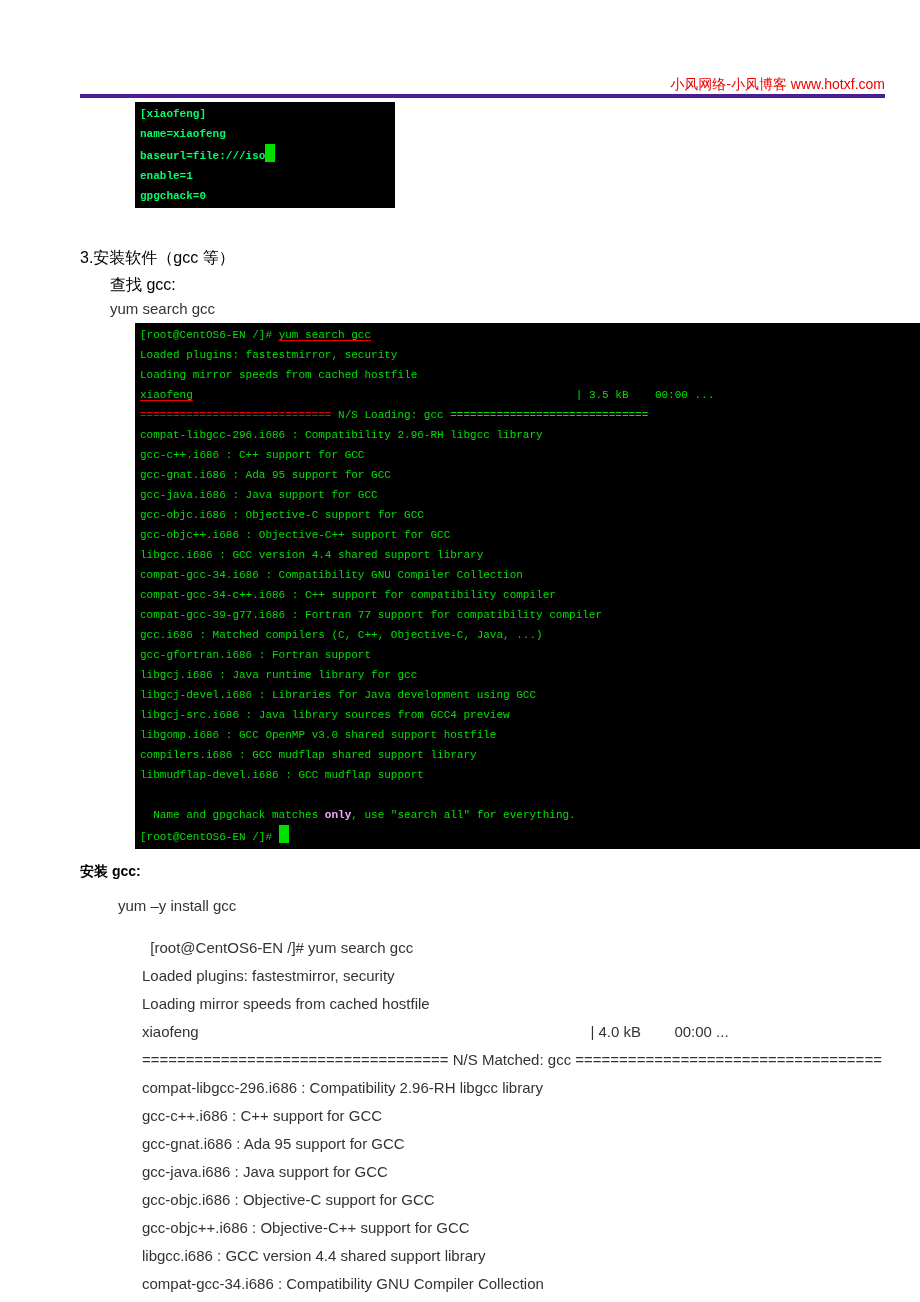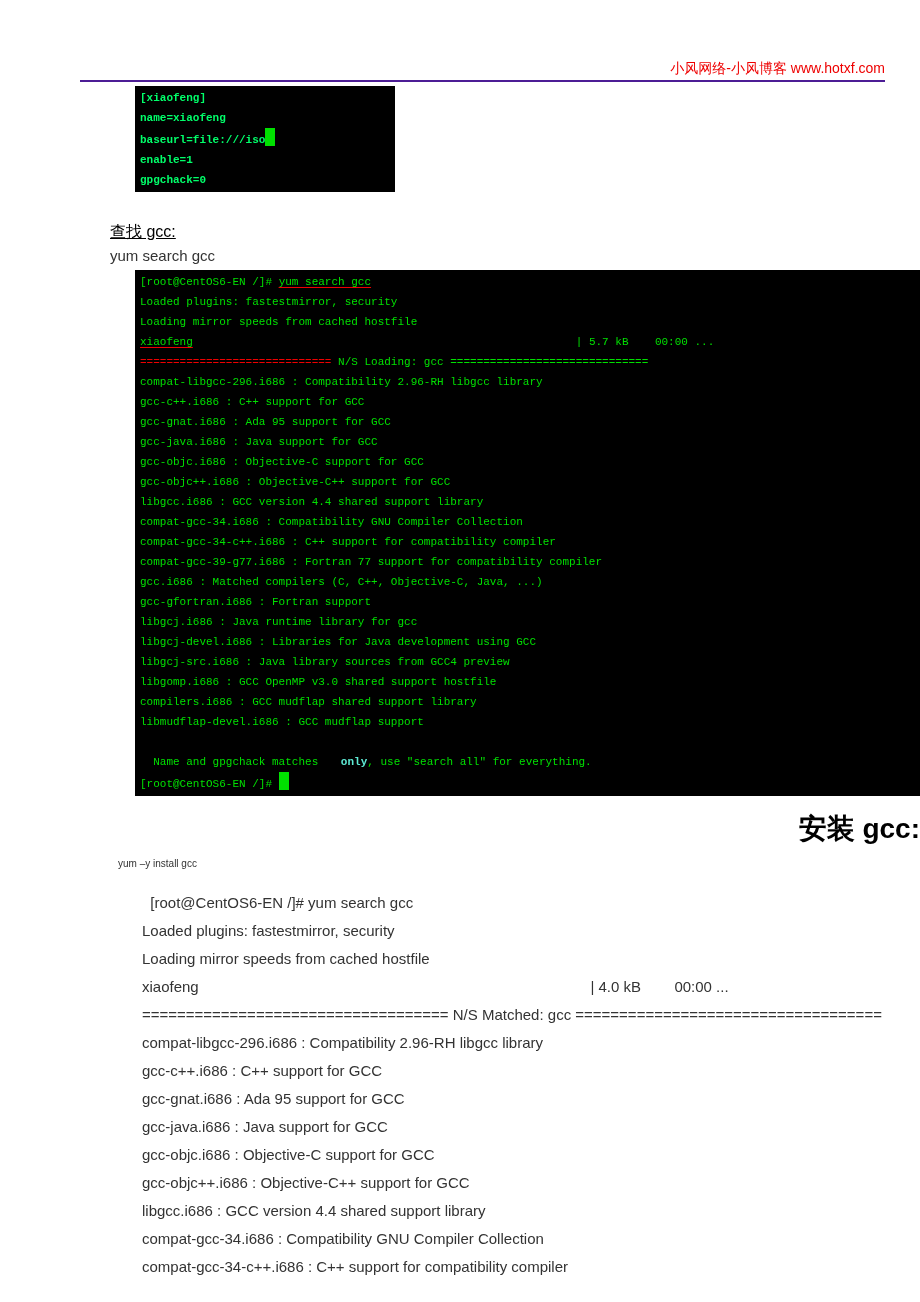--- a/index.html
+++ b/index.html
@@ -6,22 +6,22 @@
   body {
     width: 920px;
     background: #fff;
     font-family: "Microsoft YaHei", Arial, sans-serif;
     color: #000;
   }
   .page {
     padding: 60px 0 40px 0;
   }
   .header-rule {
-    border-bottom: 2px solid #4c1d95;
-    margin: 0 35px 0 80px;
+    border-bottom: 4px solid #4c1d95;
+    margin: 16px 35px 0 80px;
     position: relative;
     height: 22px;
   }
   .header-text {
     position: absolute;
     right: 0;
     top: 0;
     font-size: 14px;
     color: #e00;
   }
@@ -44,38 +44,38 @@
     margin-left: 55px;
     margin-bottom: 30px;
   }
   .term-full {
     width: 785px;
     margin-left: 55px;
     margin-top: 2px;
   }
   .tg  { color: #00e000; text-align: center; }      
   .tb  { color: #00ff6a; font-weight: bold; } 
-  .tw  { color: #5eead4; font-weight: bold; margin-left: 16px; }
+  .tw  { color: #f0abfc; font-weight: bold; }
   .hl  { text-decoration: underline; text-decoration-color: #e00; text-underline-offset: 2px; }
   .eqred { color: #e00; }
   .cursor {
     background: #00e000;
     color: #00e000;
     display: inline-block;
     width: 10px;
     height: 18px;
     vertical-align: -3px;
   }
 
   
   .step   { font-size: 16px; margin: 40px 0 6px 0; }
-  .sub1   { font-size: 16px; margin: 4px 12px 4px 30px; text-decoration: underline; }
+  .sub1   { font-size: 16px; margin: 4px 12px 4px 30px; }
   .cmd    { font-size: 15px; margin: 4px 0 6px 30px; color: #333; }
-  .h2     { font-size: 28px; font-weight: bold; margin: 14px 0 10px 0; text-align: right; }
-  .cmd-indent { font-size: 10px; margin: 10px 0 20px 38px; color: #333; }
+  .h2     { font-size: 14px; font-weight: bold; margin: 14px 0 16px 0; }
+  .cmd-indent { font-size: 15px; margin: 10px 0 20px 38px; color: #333; }
 
   .out-block {
     font-size: 15px;
     line-height: 28px;
     color: #333;
     margin-left: 62px;
     margin-right: 40px;
     white-space: pre;
     font-family: "Microsoft YaHei", Arial, sans-serif;
   }
@@ -90,27 +90,28 @@
   </div>
 
   <div class="content">
 
     <div class="term term-small"><span class="tb">[xiaofeng]</span>
 <span class="tb">name=xiaofeng</span>
 <span class="tb"><span>baseurl=file:///iso</span></span><span class="cursor"></span>
 <span class="tb">enable=1</span>
 <span class="tb">gpgchack=0</span></div>
 
+    <div class="step">3.安装软件（gcc 等）</div>
     <div class="sub1">查找 gcc:</div>
     <div class="cmd">yum search gcc</div>
 
     <div class="term term-full"><span class="tg">[root@CentOS6-EN /]# </span><span class="tg hl">yum search gcc</span>
 <span class="tg">Loaded plugins: fastestmirror, security</span>
 <span class="tg">Loading mirror speeds from cached hostfile</span>
-<span class="tg hl">xiaofeng</span><span class="tg">                                                          </span><span class="tg">| 5.7 kB</span><span class="tg">    </span><span class="tg">00:00 ...</span>
+<span class="tg hl">xiaofeng</span><span class="tg">                                                          </span><span class="tg">| 3.5 kB</span><span class="tg">    </span><span class="tg">00:00 ...</span>
 <span class="eqred">=============================</span><span class="tg"> N/S Loading: gcc </span><span class="tg">==============================</span>
 <span class="tg">compat-libgcc-296.i686 : Compatibility 2.96-RH libgcc library</span>
 <span class="tg">gcc-c++.i686 : C++ support for GCC</span>
 <span class="tg">gcc-gnat.i686 : Ada 95 support for GCC</span>
 <span class="tg">gcc-java.i686 : Java support for GCC</span>
 <span class="tg">gcc-objc.i686 : Objective-C support for GCC</span>
 <span class="tg">gcc-objc++.i686 : Objective-C++ support for GCC</span>
 <span class="tg">libgcc.i686 : GCC version 4.4 shared support library</span>
 <span class="tg">compat-gcc-34.i686 : Compatibility GNU Compiler Collection</span>
 <span class="tg">compat-gcc-34-c++.i686 : C++ support for compatibility compiler</span>

